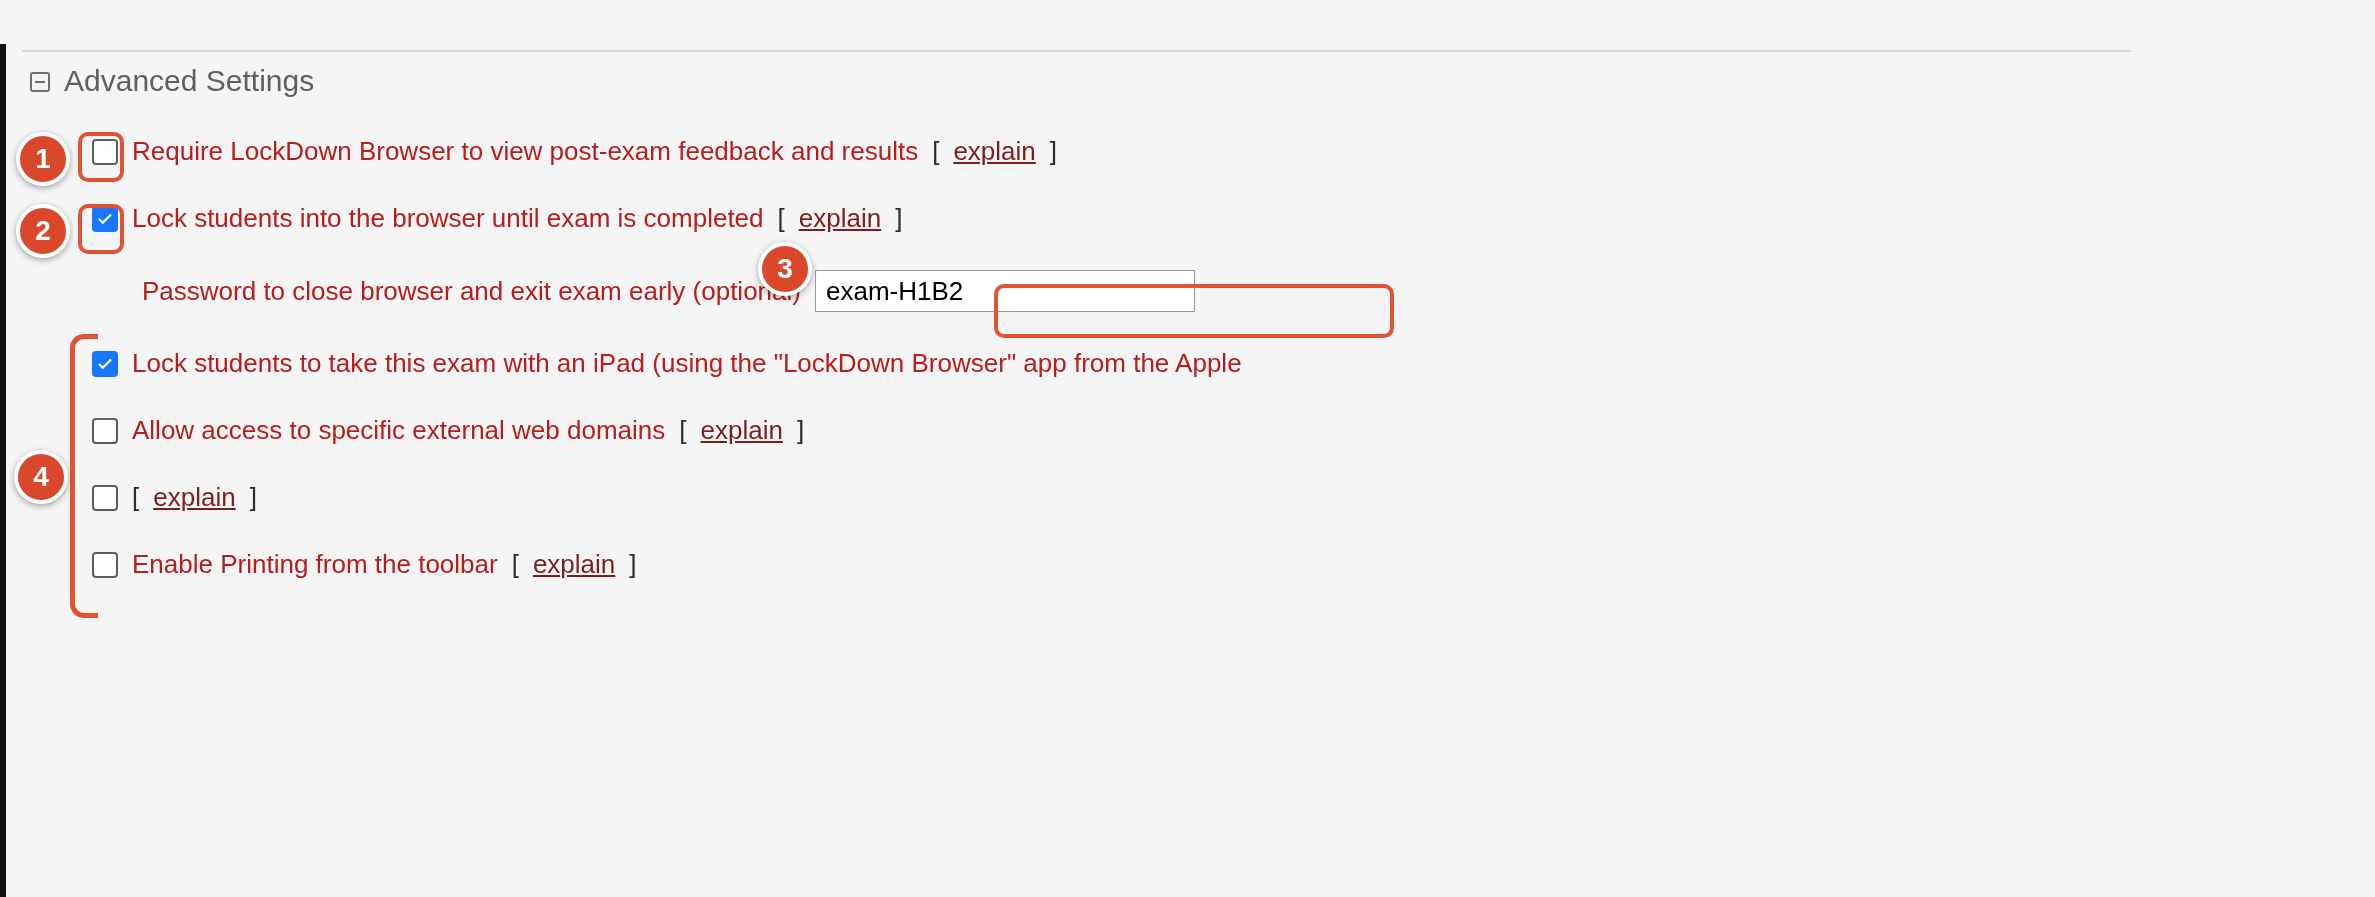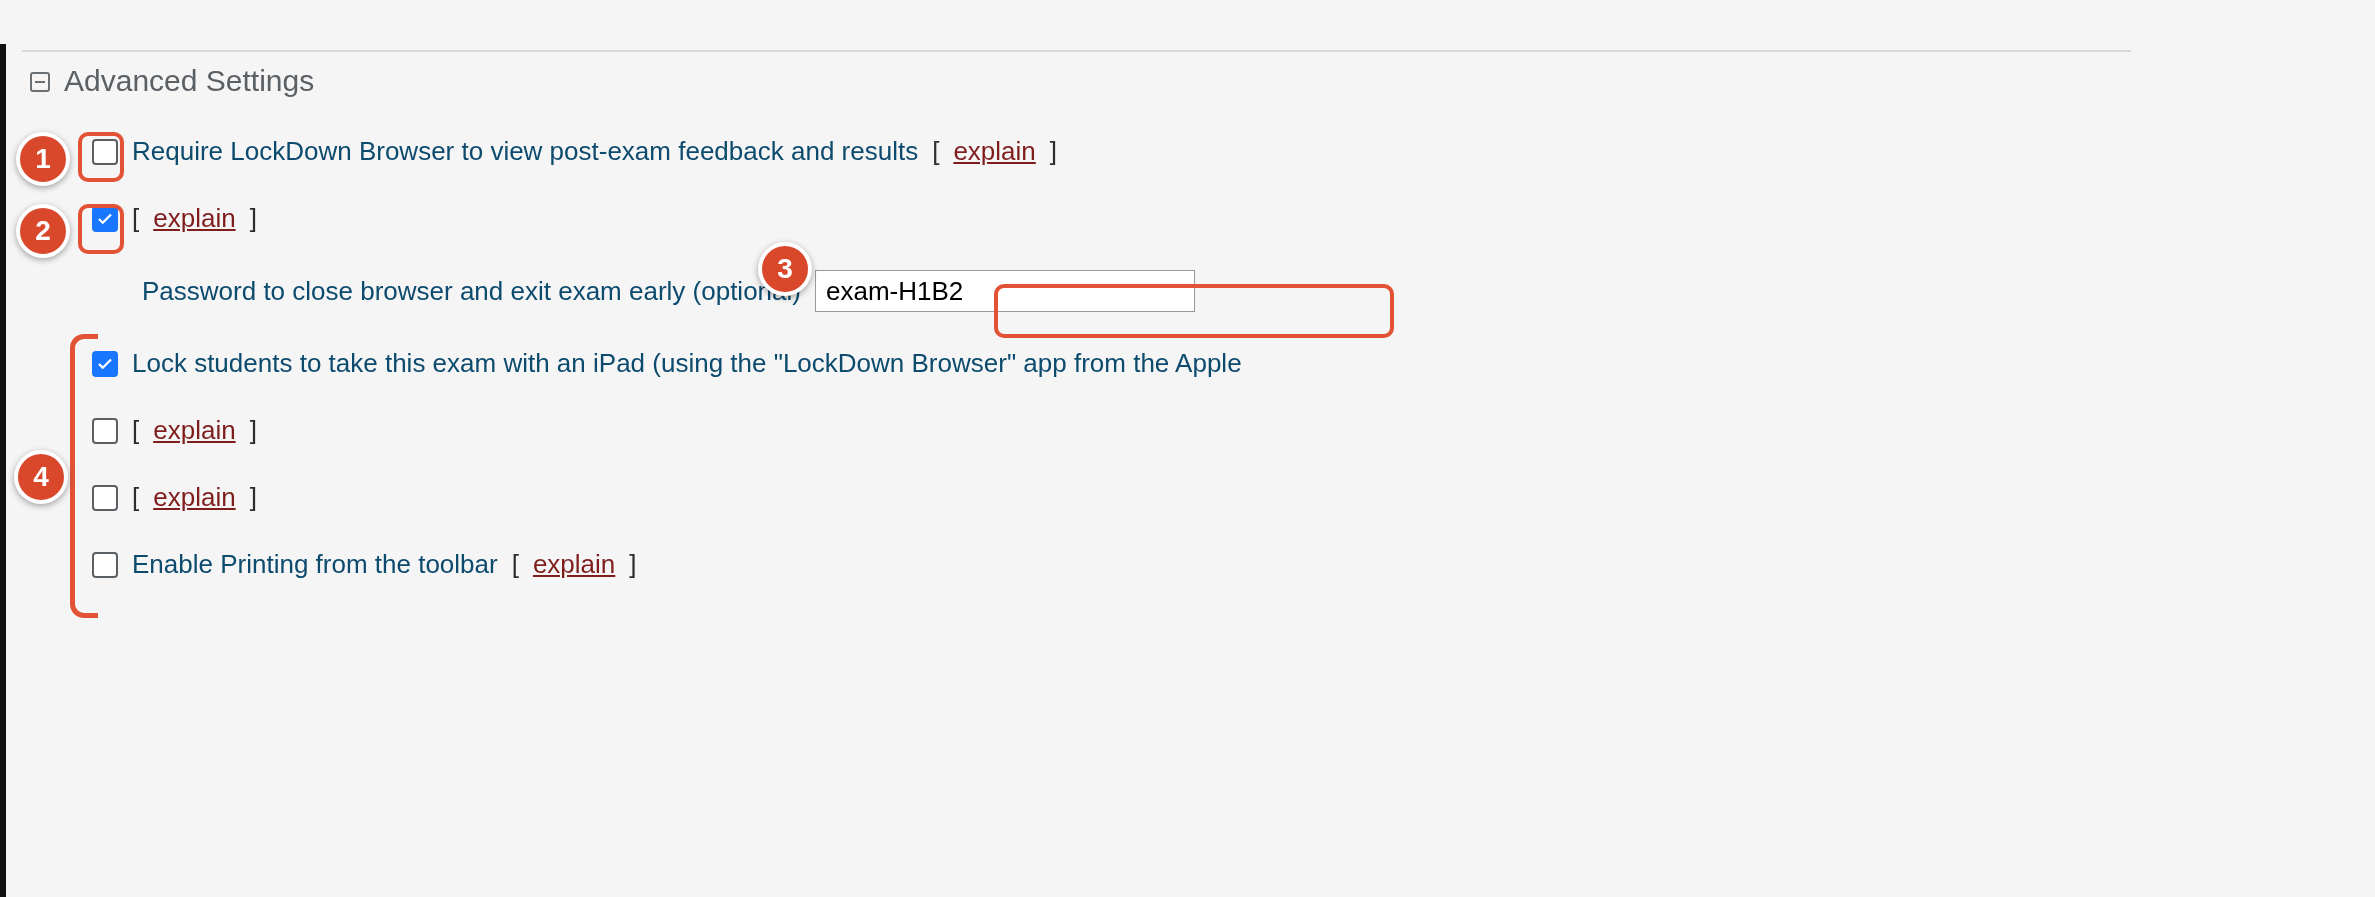--- a/index.html
+++ b/index.html
@@ -98,21 +98,21 @@
     flex-shrink: 0;
   }
   .cb.checked {
     background: #1976ff;
     border-color: #1976ff;
   }
   .cb.checked svg { display:block; }
   .cb svg { display:none; width:18px; height:18px; }
   .cb svg path { stroke:#fff; stroke-width:3; fill:none; }
 
-  .label-text { color:#0c4a6e; }
+  .label-text { color:#b91c1c; }
   a.explain {
     color:#7f1d1d;
     text-decoration: underline;
     cursor:pointer;
   }
   .bracket { color:#2b2e31; }
 
   input[type="text"]{
     font-size:26px;
     padding:20px 10px;
@@ -176,20 +176,21 @@
         <a class="explain">explain</a>
         <span class="bracket">]</span>
     </div>
 
     <div class="row">
       <span class="cb checked">
         <svg viewBox="0 0 24 24">
             <path d="M4 12 l5 5 l11 -11"></path>
           </svg>
       </span>
+      <span class="label-text">Lock students into the browser until exam is completed</span>
       <span class="bracket">[</span>
         <a class="explain">explain</a>
         <span class="bracket">]</span>
     </div>
 
     <div class="sub-row">
       <span class="label-text">Password to close browser and exit exam early (optional)</span>
       <input type="text" style="width: 380px;" value="exam-H1B2">
     </div>
 
@@ -199,20 +200,21 @@
             <path d="M4 12 l5 5 l11 -11"></path>
           </svg>
       </span>
       <span class="label-text">Lock students to take this exam with an iPad (using the "LockDown Browser" app from the Apple</span>
     </div>
 
     <div class="row">
       <span class="cb">
         
       </span>
+      <span class="label-text">Allow access to specific external web domains</span>
       <span class="bracket">[</span>
         <a class="explain">explain</a>
         <span class="bracket">]</span>
     </div>
 
     <div class="row">
       <span class="cb">
         
       </span>
       <span class="bracket">[</span>

